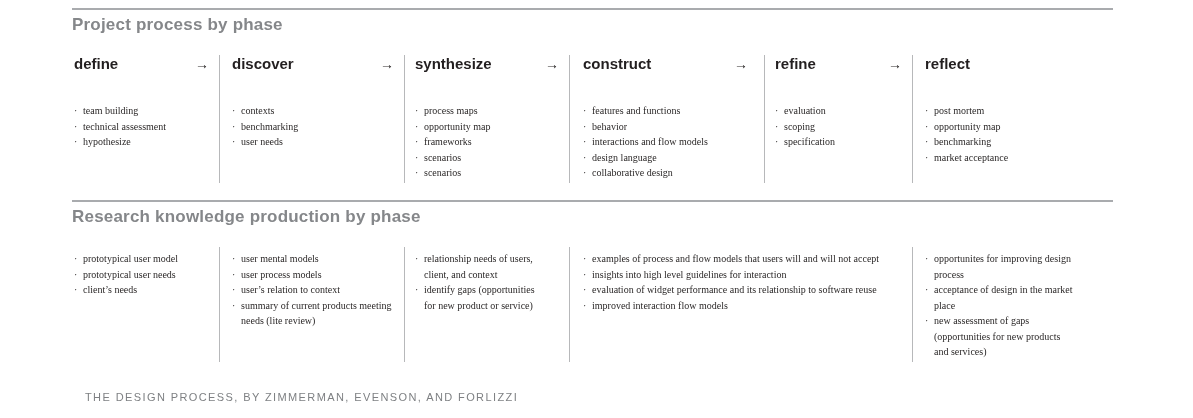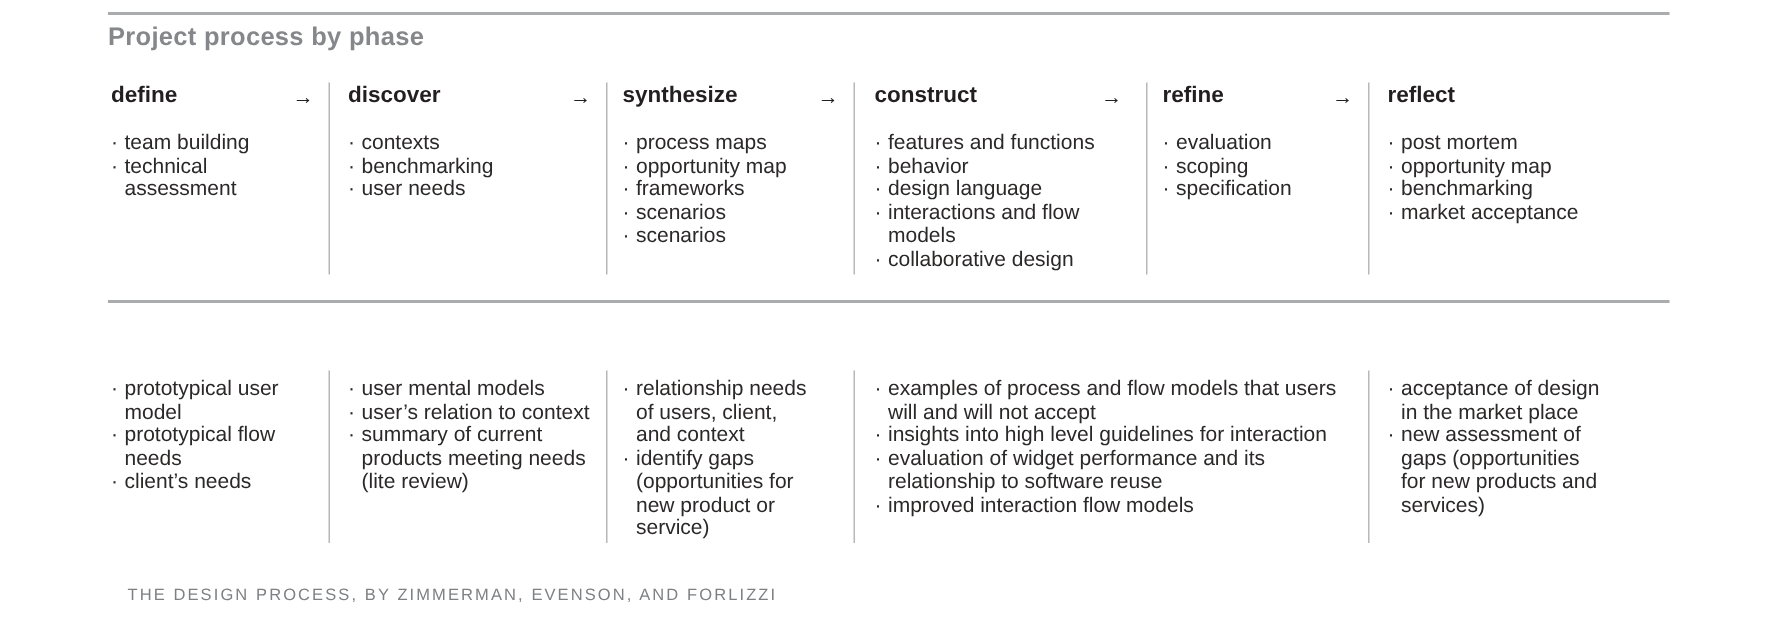--- a/index.html
+++ b/index.html
@@ -36,22 +36,22 @@
   .r3{width:165px;padding-left:10px;padding-right:24px;}
   .r4{width:343px;padding-left:13px;}
   .r5{width:200px;padding-left:12px;padding-right:40px;}
   .phase-header{
     display:flex;justify-content:space-between;align-items:flex-end;
     color:#231f20;font-weight:bold;font-size:15px;line-height:18px;
     padding-right:2px;
   }
   .arrow{font-size:14px;font-weight:bold;color:#231f20;}
   ul.items{
-    list-style:none;margin:14px 0 0;padding:0;
-    font-size:14px;line-height:15.5px;color:#2b2828;
+    list-style:none;margin:30px 0 0;padding:0;
+    font-size:10px;line-height:15.5px;color:#2b2828;font-family:Liberation Serif, serif;
   }
   #sec2 ul.items{margin-top:4px;}
   ul.items li{position:relative;padding-left:9px;}
   ul.items li::before{content:"\00b7";position:absolute;left:0;color:#2b2828;}
   .footer{
     position:absolute;left:85px;top:390px;
     color:#7e8083;font-size:11px;letter-spacing:1.4px;line-height:14px;
   }
 </style>
 </head>
@@ -65,20 +65,21 @@
   <div class="cols" id="sec1">
 
     <div class="col c1">
       <div class="phase-header">
         <span>define</span>
         <span class="arrow">→</span>
       </div>
       <ul class="items">
         <li>team building</li>
         <li>technical assessment</li>
+        <li>hypothesize</li>
       </ul>
     </div>
 
     <div class="col c2">
       <div class="phase-header">
         <span>discover</span>
         <span class="arrow">→</span>
       </div>
       <ul class="items">
         <li>contexts</li>
@@ -102,22 +103,22 @@
     </div>
 
     <div class="col c4">
       <div class="phase-header">
         <span>construct</span>
         <span class="arrow">→</span>
       </div>
       <ul class="items">
         <li>features and functions</li>
         <li>behavior</li>
+        <li>interactions and flow models</li>
         <li>design language</li>
-        <li>interactions and flow models</li>
         <li>collaborative design</li>
       </ul>
     </div>
 
     <div class="col c5">
       <div class="phase-header">
         <span>refine</span>
         <span class="arrow">→</span>
       </div>
       <ul class="items">
@@ -135,34 +136,36 @@
         <li>post mortem</li>
         <li>opportunity map</li>
         <li>benchmarking</li>
         <li>market acceptance</li>
       </ul>
     </div>
 
   </div>
 
   <div class="rule" id="rule2"></div>
+  <div class="sec-title" id="title2">Research knowledge production by phase</div>
 
   <div class="cols" id="sec2">
 
     <div class="col r1">
       <ul class="items">
         <li>prototypical user model</li>
-        <li>prototypical flow needs</li>
+        <li>prototypical user needs</li>
         <li>client’s needs</li>
       </ul>
     </div>
 
     <div class="col r2">
       <ul class="items">
         <li>user mental models</li>
+        <li>user process models</li>
         <li>user’s relation to context</li>
         <li>summary of current products meeting needs (lite review)</li>
       </ul>
     </div>
 
     <div class="col r3">
       <ul class="items">
         <li>relationship needs of users, client, and context</li>
         <li>identify gaps (opportunities for new product or service)</li>
       </ul>
@@ -172,20 +175,21 @@
       <ul class="items">
         <li>examples of process and flow models that users will and will not accept</li>
         <li>insights into high level guidelines for interaction</li>
         <li>evaluation of widget performance and its relationship to software reuse</li>
         <li>improved interaction flow models</li>
       </ul>
     </div>
 
     <div class="col r5 last">
       <ul class="items">
+        <li>opportunites for improving design process</li>
         <li>acceptance of design in the market place</li>
         <li>new assessment of gaps (opportunities for new products and services)</li>
       </ul>
     </div>
 
   </div>
 
   <div class="footer">THE DESIGN PROCESS, BY ZIMMERMAN, EVENSON, AND FORLIZZI</div>
 
 </div>

